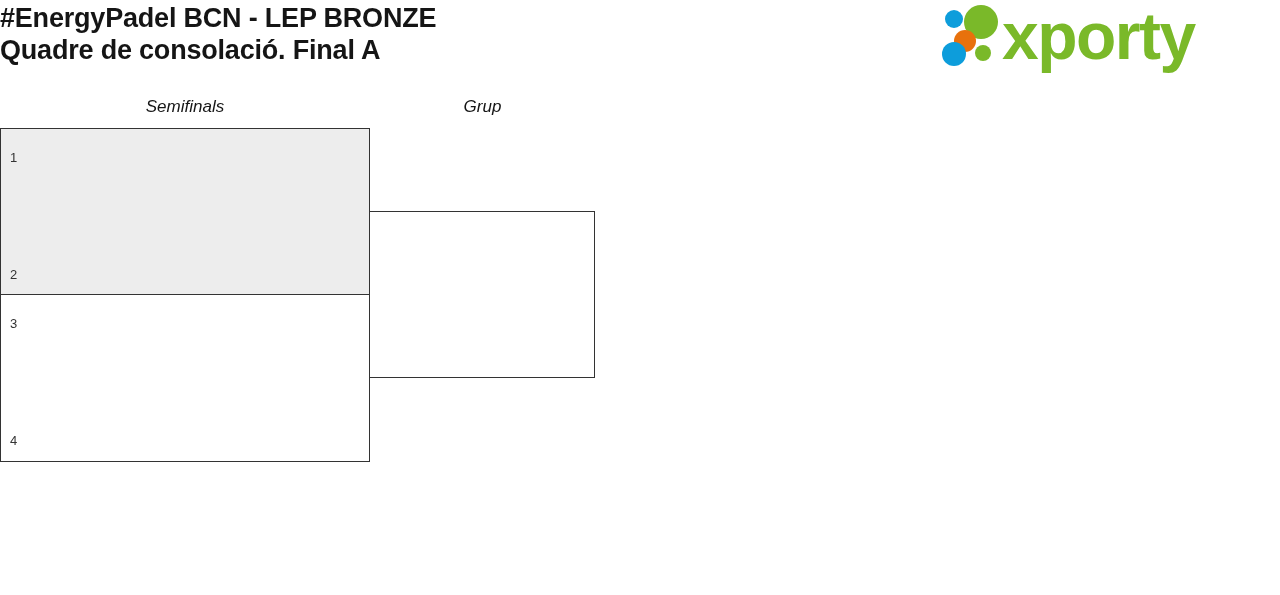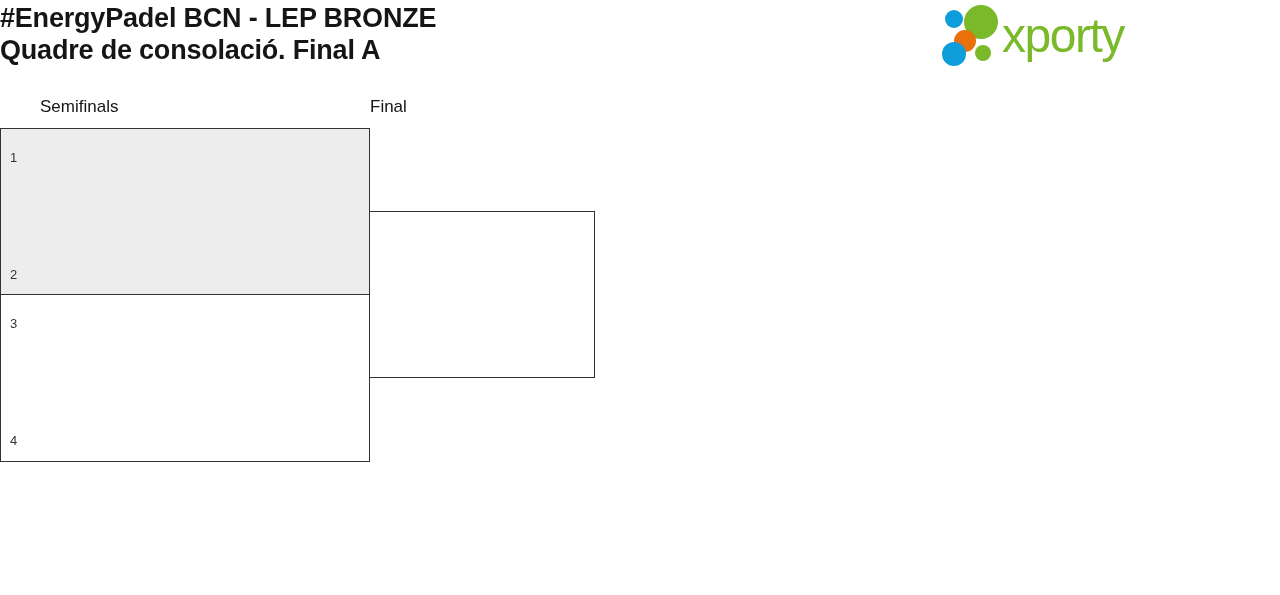--- a/index.html
+++ b/index.html
@@ -59,42 +59,43 @@
     left: 4px;
     top: 2px;
     width: 62px;
     height: 62px;
   }
 
   .logo-word {
     position: absolute;
     left: 64px;
     top: 2px;
-    font-size: 48px;
-    font-weight: normal;
+    font-size: 66px;
+    font-weight: bold;
     line-height: 62px;
     letter-spacing: -1.5px;
   }
 
   
   .bracket {
     position: absolute;
     left: 0;
     top: 90px;
     width: 1280px;
     height: 505px;
   }
 
   .round-label {
     position: absolute;
     font-size: 17px;
     color: #151515;
     line-height: 22px;
-    text-align: left;
-    white-space: nowrap;
+    text-align: center;
+    white-space: nowrap;
+    font-style: italic;
   }
 
   .round-label.r0 { left: 40px; top: 6px; width: 290px; }
   .round-label.r1 { left: 370px; top: 6px; width: 225px; }
 
   .match {
     position: absolute;
     border: 1px solid #333333;
     background: #ffffff;
   }
@@ -163,21 +164,21 @@
       </svg>
       <div class="logo-word" style="color:#7ab929">xporty</div>
     </div>
 
   </div>
 
   <div class="bracket">
 
     <div class="round-label r0">Semifinals</div>
 
-    <div class="round-label r1">Final</div>
+    <div class="round-label r1">Grup</div>
 
     <div class="match sf1 highlight">
       <div class="slot top">
         <span class="seed">1</span>
         <span class="player"></span>
       </div>
       <div class="slot bottom">
         <span class="seed">2</span>
         <span class="player"></span>
       </div>

